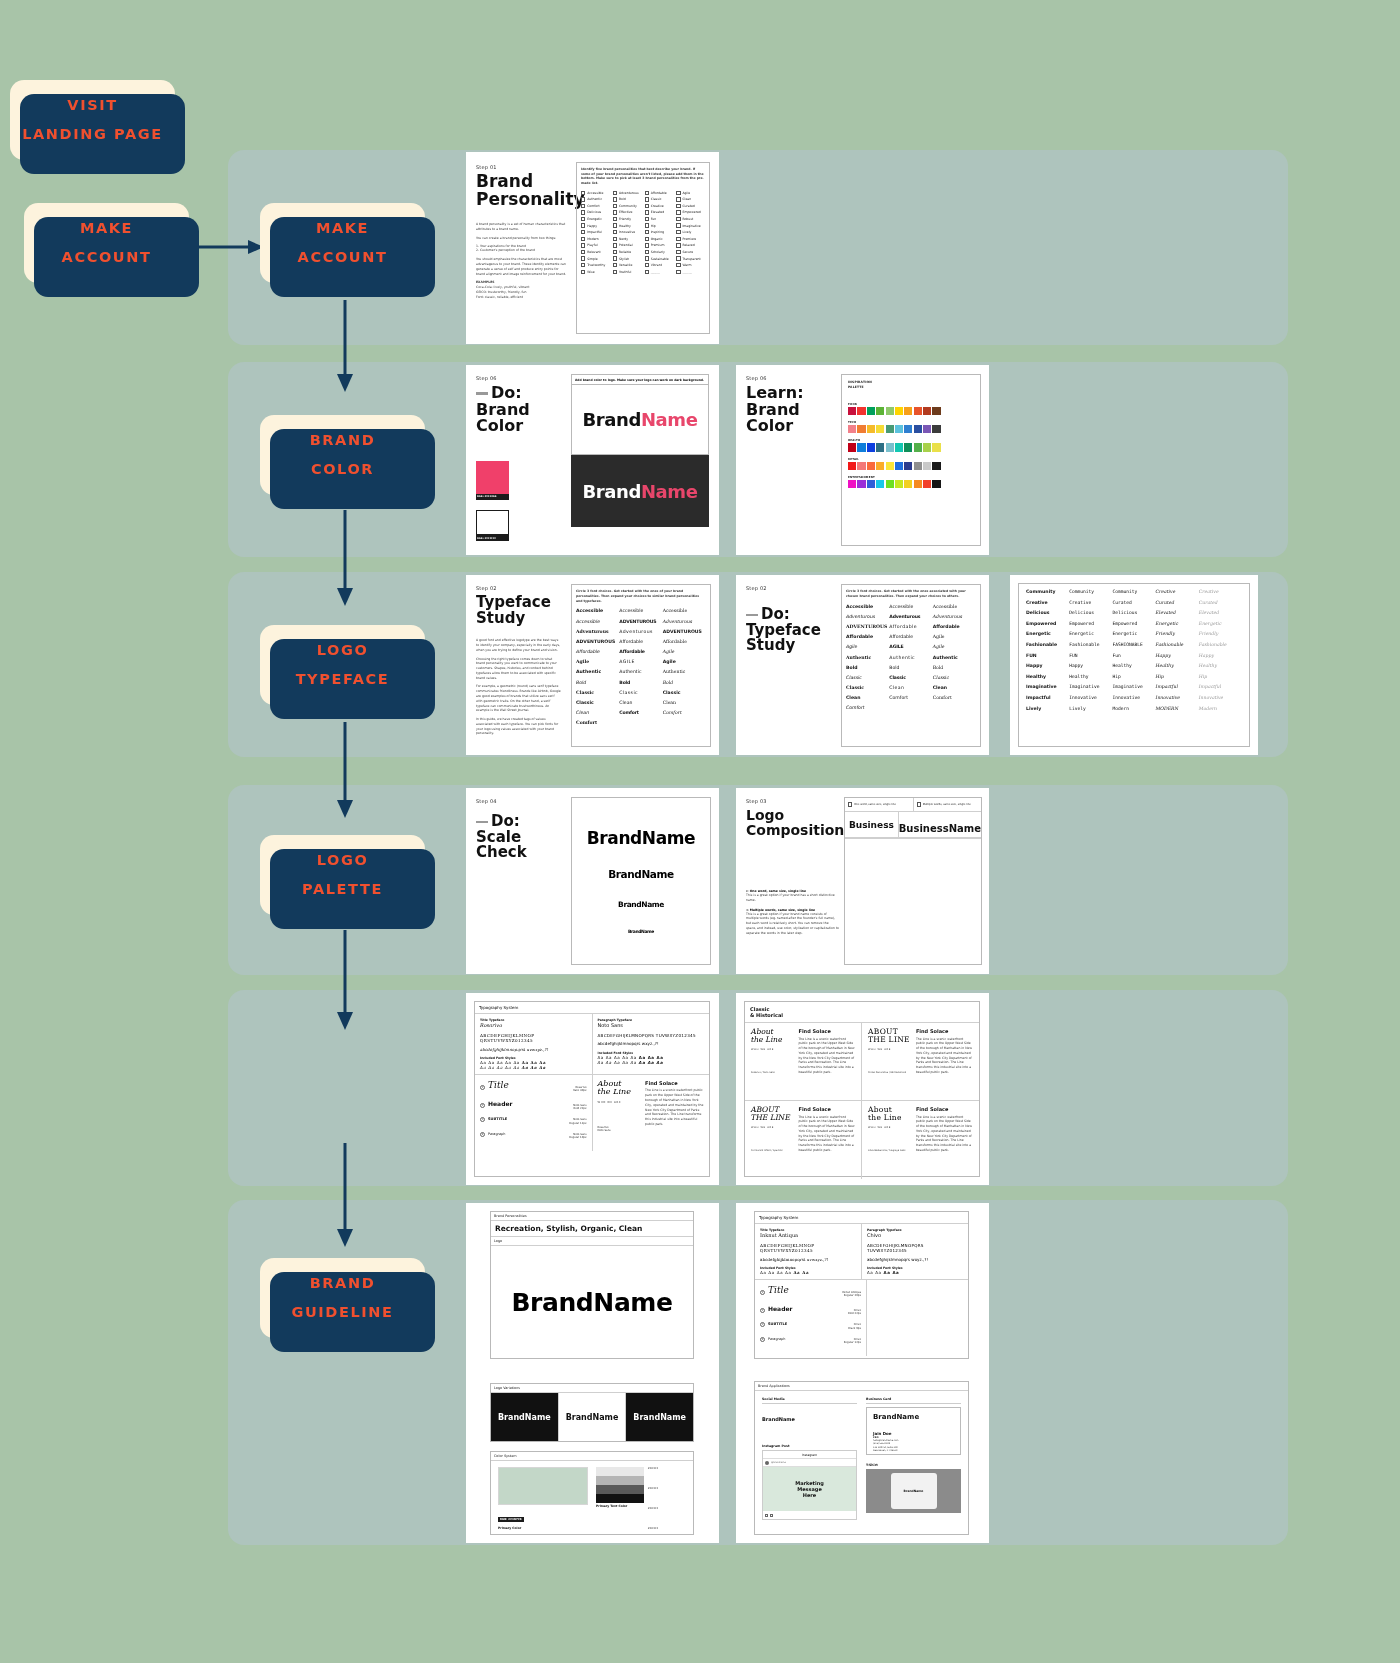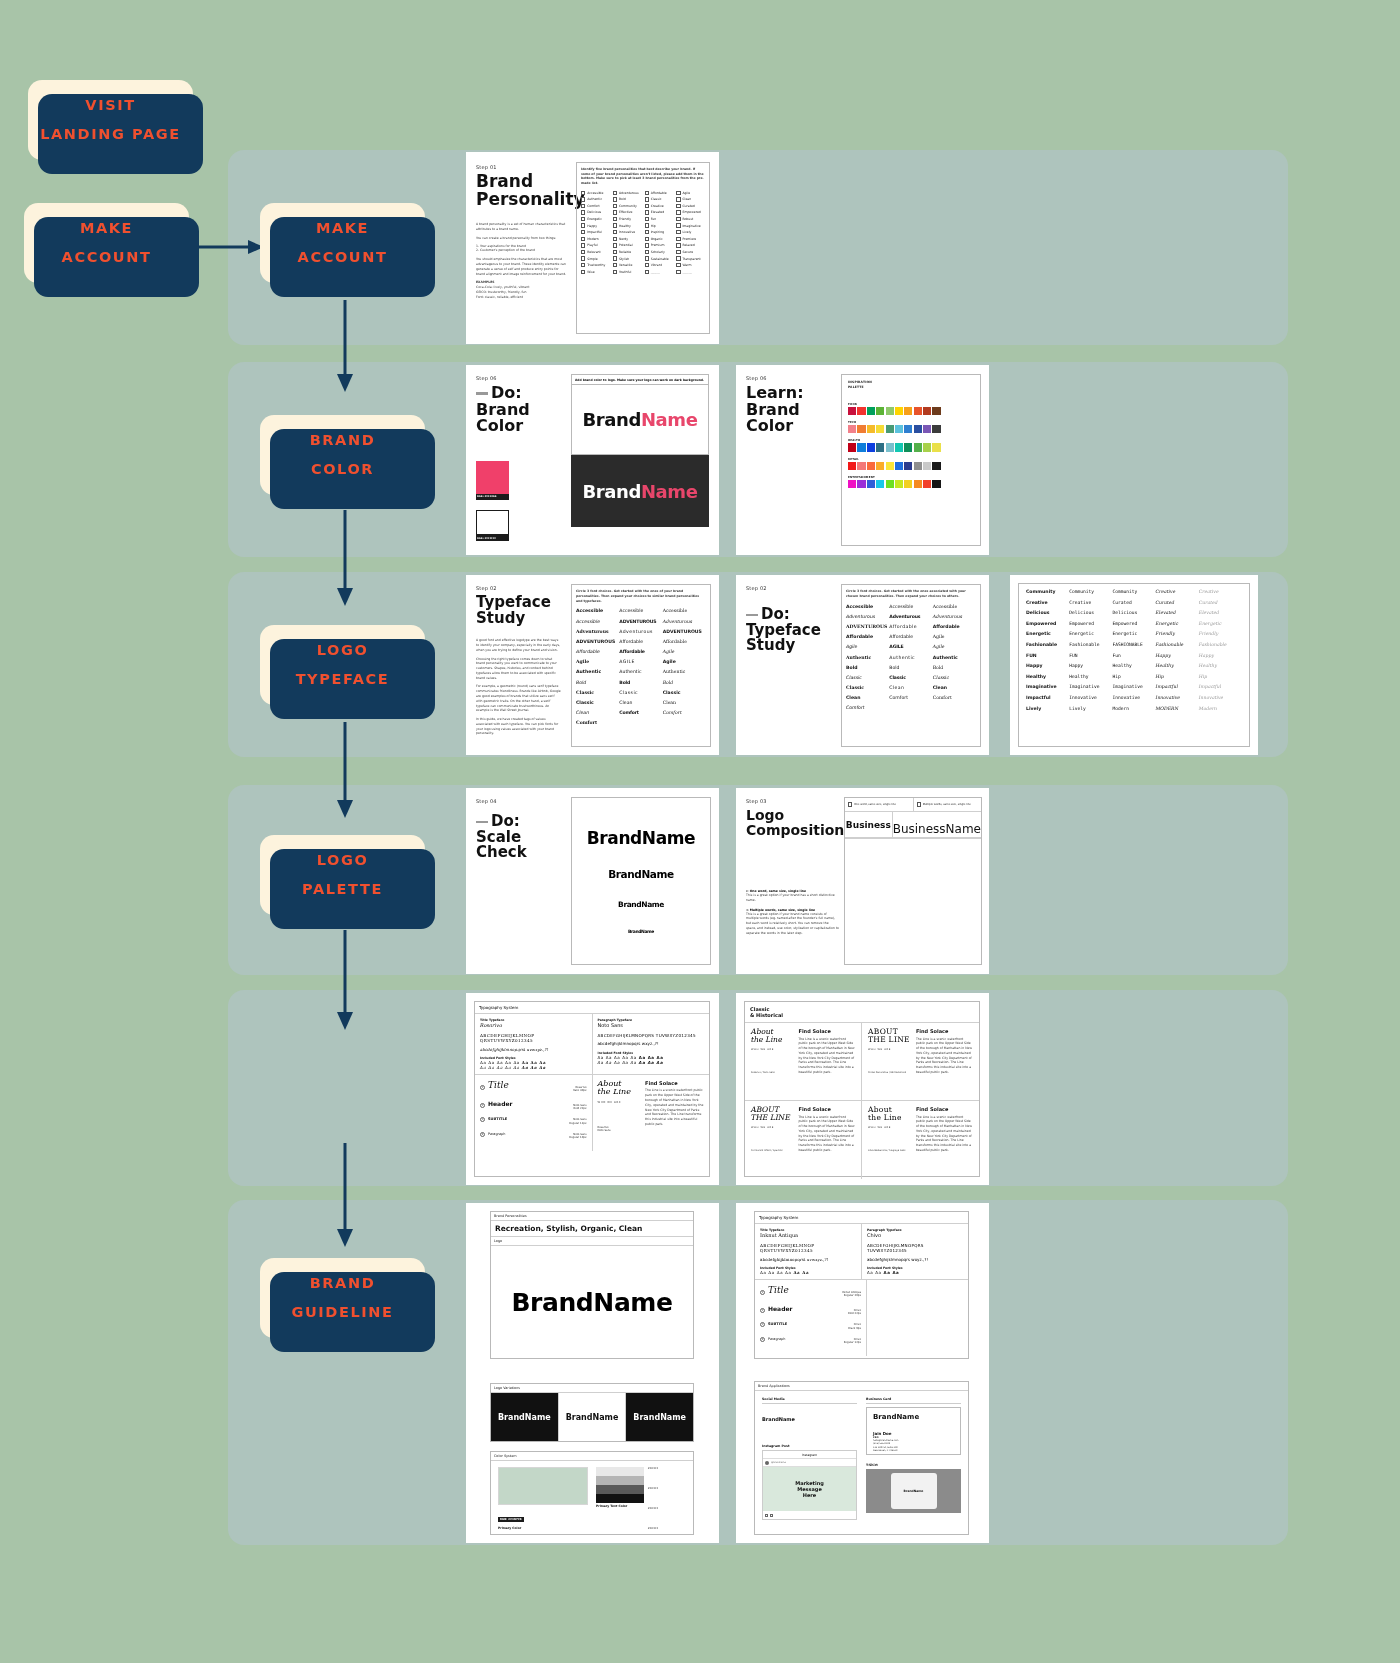--- a/index.html
+++ b/index.html
@@ -136,21 +136,21 @@
   </svg>
   <svg class="arrow-v" style="left:330px; top:930px;" width="30" height="110" viewBox="0 0 30 110">
     <line x1="15" y1="0" x2="15" y2="84" stroke="#123a5c" stroke-width="3"></line>
     <polygon points="7,82 23,82 15,100" fill="#123a5c"></polygon>
   </svg>
   <svg class="arrow-v" style="left:330px; top:1143px;" width="30" height="115" viewBox="0 0 30 115">
     <line x1="15" y1="0" x2="15" y2="88" stroke="#123a5c" stroke-width="3"></line>
     <polygon points="7,86 23,86 15,104" fill="#123a5c"></polygon>
   </svg>
 
-  <div class="node" style="left:28px; top:80px; width:165px; height:80px;">
+  <div class="node" style="left:10px; top:80px; width:165px; height:80px;">
     <div class="shadow"></div>
     <div class="lbl">VISIT</div>
     <div class="lbl">LANDING PAGE</div>
   </div>
   <div class="node" style="left:24px; top:203px; width:165px; height:80px;">
     <div class="shadow"></div>
     <div class="lbl">MAKE</div>
     <div class="lbl">ACCOUNT</div>
   </div>
   <div class="node" style="left:260px; top:203px; width:165px; height:80px;">
@@ -754,21 +754,21 @@
             <i></i>
             <span style="font-size:2.6px; white-space:normal;">One word, same size, single line</span>
           </div>
         <div class="cb" style="flex:1; padding:2px 3px;">
             <i></i>
             <span style="font-size:2.6px; white-space:normal;">Multiple words, same size, single line</span>
           </div>
       </div>
       <div style="display:flex; border-bottom:.5px solid #cfcfcf; height:27px;">
         <div class="lcell" style="flex:1; font-weight:700; font-size:9px; color:#111;">Business</div>
-        <div class="lcell" style="flex:1; border-right:none; font-weight:400; font-size:12px; color:#111;margin-top:8px;">BusinessName</div>
+        <div class="lcell" style="flex:1; border-right:none; font-weight:700; font-size:10px; color:#111;margin-top:8px;">BusinessName</div>
       </div>
     </div>
   </div>
 
   <div class="shot" style="left:466px; top:993px; width:253px; height:192px;">
     <div class="hairline" style="position:absolute; left:8px; top:8px; width:236px; height:176px;">
       <div style="font-size:4px; padding:3px 4px; border-bottom:.5px solid #cfcfcf;">Typography System</div>
       <div style="display:flex; border-bottom:.5px solid #cfcfcf;">
         <div style="flex:1; padding:4px 5px; border-right:.5px solid #cfcfcf;">
           <div class="tslabel">Title Typeface</div>

